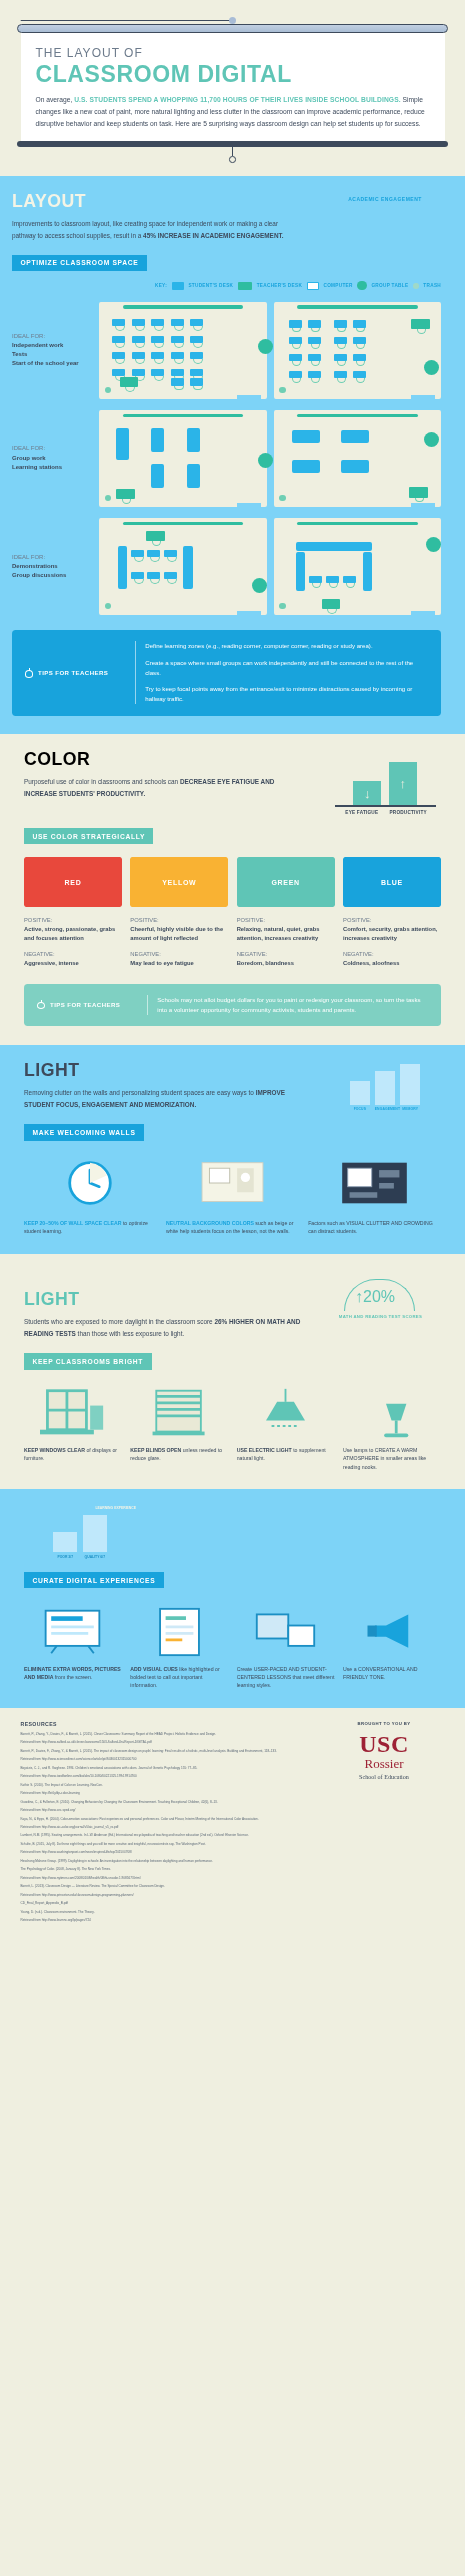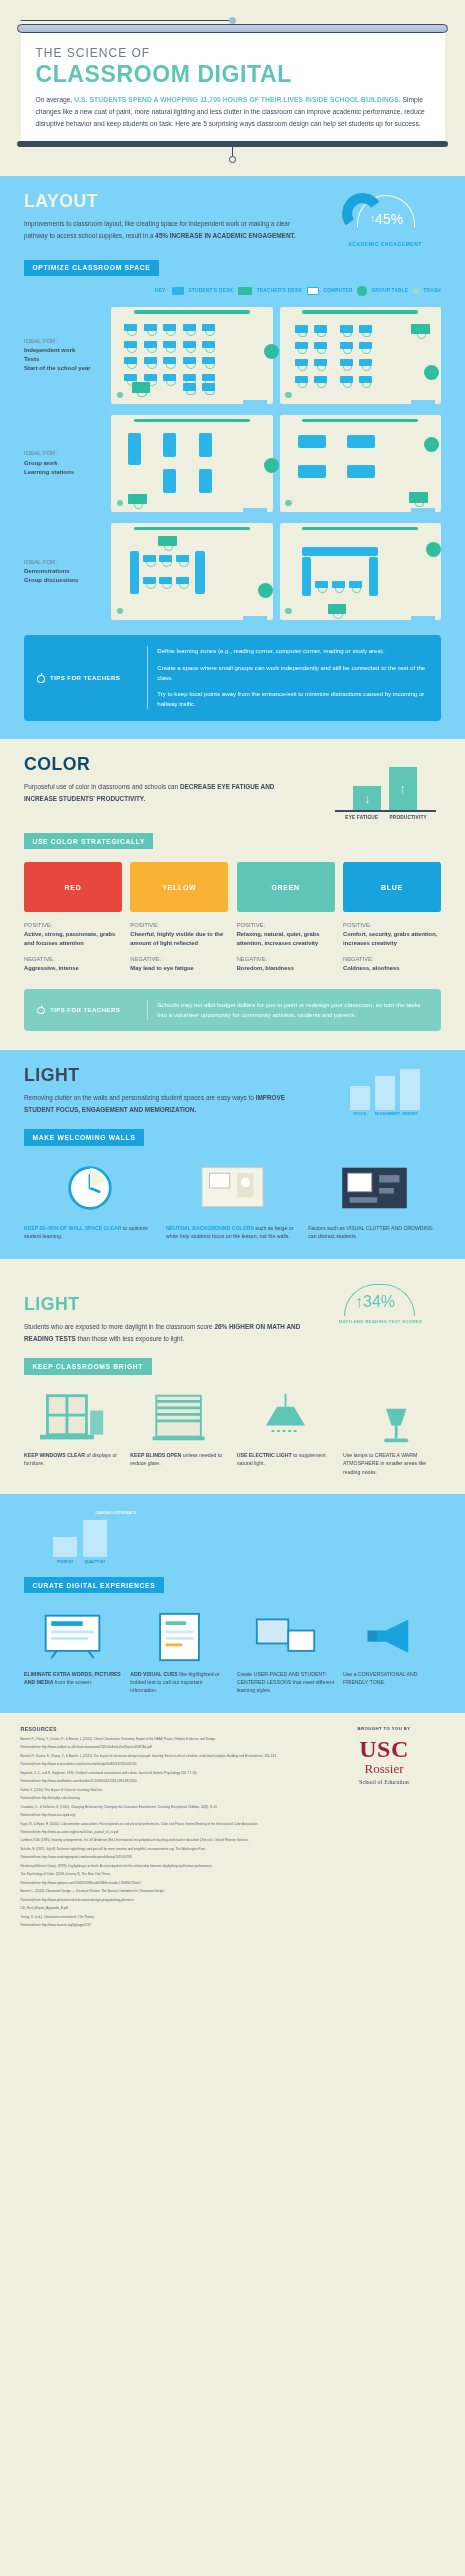--- a/index.html
+++ b/index.html
@@ -23,28 +23,28 @@
   .bigtitle { font-size:23px; font-weight:bold; letter-spacing:0.6px; color:#5fc5b6; line-height:1.05; margin-top:1.9px;}
   .intro { font-size:6.7px; line-height:1.75; color:#3d4a5c; margin-top:8.4px; }
   .intro b { color:#5fc5b6; letter-spacing:0.1px; }
   .rodbot { margin:0 17px; height:6.5px; background:#3d4a5c; border-radius:4.7px; }
   .tassel { width:0.9px; height:9.3px; background:#3d4a5c; margin:0 auto; }
   .tassel-o { width:6.5px; height:6.5px; border:0.9px solid #3d4a5c; border-radius:50%; margin:0 auto; }
   .gap { height:13px; }
 
   
   .sec { padding:17px 24px 18.6px 24px; position:relative; }
-  .sec.blue  { background:#7dd3f7; }
+  .sec.blue  { background:#7dd3f7;padding-left:12px; }
   .sec.cream { background:#efefe0; }
   .sec.blue2 { background:#7dd3f7; }
   .sechead { display:flex; justify-content:space-between; align-items:flex-start; }
   .sechead .left { width:279px; }
   h2.sectitle { font-size:17.7px; font-weight:bold; letter-spacing:0.5px; line-height:1; }
   .blue h2.sectitle  { color:#f4f4e6; }
-  .cream h2.sectitle { color:#0c4a6e; }
+  .cream h2.sectitle { color:#000000; }
   .secbody { font-size:6.4px; line-height:1.85; margin-top:7.4px; color:#3d4a5c; }
   .secbody b { font-weight:bold; }
   .tag { display:inline-block; color:#ffffff; font-size:6.7px; font-weight:bold;
          letter-spacing:0.7px; padding:4.7px 8.4px; margin-top:13px; }
   .tag.b { background:#18a3dc; }
   .tag.g { background:#5fc5b6; }
 
   
   .stat { width:112px; text-align:center; position:relative; }
   .statlabel { font-size:5px; font-weight:bold; letter-spacing:0.5px; margin-top:2.8px; }
@@ -170,21 +170,21 @@
 
 <div class="page">
 
   <div class="banner-wrap">
     <div class="hanger">
       <div class="wire-l"></div>
       <div class="knob"></div>
     </div>
     <div class="rodtop"></div>
     <div class="banner">
-      <div class="kicker">THE SCIENCE OF</div>
+      <div class="kicker">THE LAYOUT OF</div>
       <div class="bigtitle">CLASSROOM DIGITAL</div>
       <div class="intro">
         <span>On average,</span>
         <b>U.S. STUDENTS SPEND A WHOPPING 11,700 HOURS OF THEIR LIVES INSIDE SCHOOL BUILDINGS.</b>
         <span>Simple changes like a new coat of paint, more natural lighting and less clutter in the classroom can improve academic performance, reduce disruptive behavior and keep students on task. Here are 5 surprising ways classroom design can help set students up for success.</span>
       </div>
     </div>
     <div class="rodbot"></div>
     <div class="tassel"></div>
     <div class="tassel-o"></div>
@@ -194,25 +194,20 @@
   <div class="sec blue">
     <div class="sechead">
       <div class="left">
         <h2 class="sectitle">LAYOUT</h2>
         <div class="secbody">
           <span>Improvements to classroom layout, like creating space for independent work or making a clear pathway to access school supplies, result in a</span>
           <b>45% INCREASE IN ACADEMIC ENGAGEMENT.</b>
         </div>
       </div>
       <div class="stat">
-        <div class="gauge">
-          <div class="arcbg"></div>
-          <div class="arcfill"></div>
-          <div class="gval"><span class="ar">↑</span><span>45%</span></div>
-        </div>
         <div class="statlabel" style="color:#18a3dc">ACADEMIC ENGAGEMENT</div>
       </div>
     </div>
 
     <div class="tag b">OPTIMIZE CLASSROOM SPACE</div>
 
     <div class="key">
       <i>KEY:</i>
       <span class="sw sw-desk"></span>
       <i>STUDENT'S DESK</i>
@@ -527,21 +522,21 @@
       <div class="left">
         <h2 class="sectitle">LIGHT</h2>
         <div class="secbody">
           <span>Students who are exposed to more daylight in the classroom score</span>
           <b>26% HIGHER ON MATH AND READING TESTS</b><span> than those with less exposure to light.</span>
         </div>
       </div>
       <div class="lightstat">
         <div style="position:relative;height:41px">
           <div style="position:absolute;left:24px;top:7.4px;width:71px;height:32px;border:1.9px solid #5fc5b6;border-bottom:none;border-radius:71px 71px 0 0;"></div>
-          <div class="val" style="position:absolute;left:35px;top:17px"><span>↑</span><span>34%</span></div>
+          <div class="val" style="position:absolute;left:35px;top:17px"><span>↑</span><span>20%</span></div>
         </div>
         <div class="lbl">MATH AND READING TEST SCORES</div>
       </div>
     </div>
 
     <div class="tag g">KEEP CLASSROOMS BRIGHT</div>
 
     <div class="cards4">
       <div class="c">
         <div class="art">

